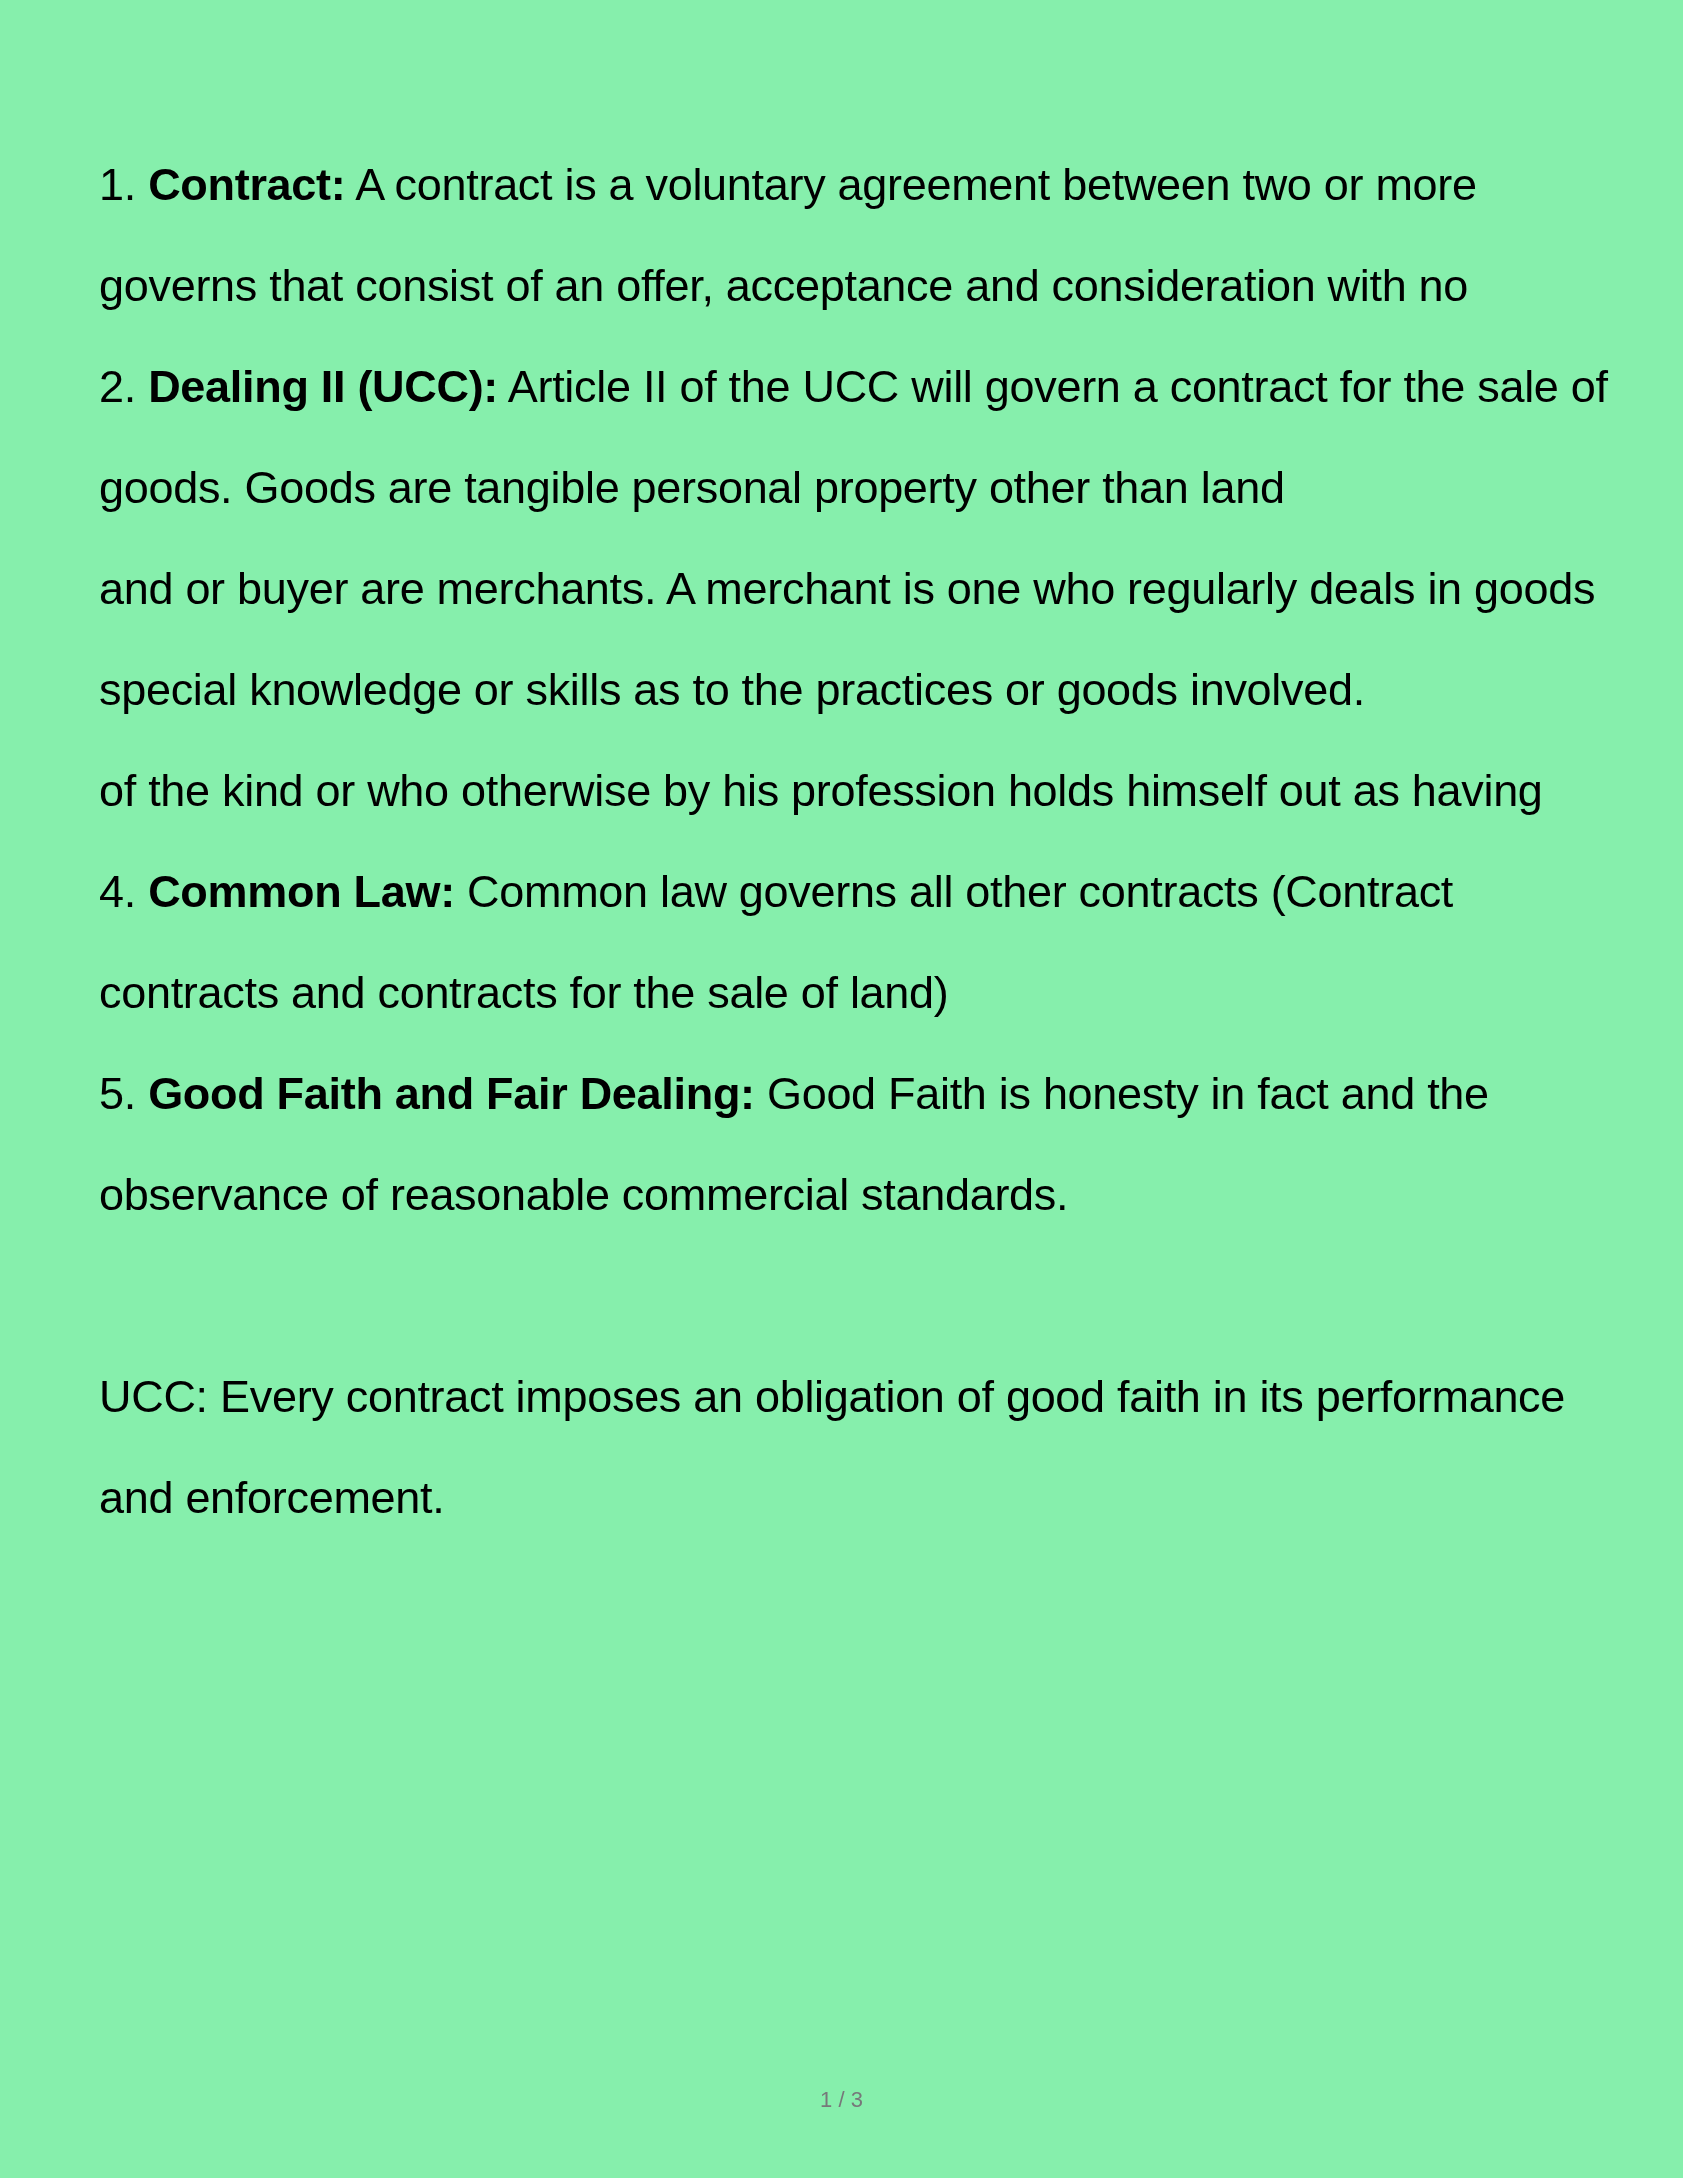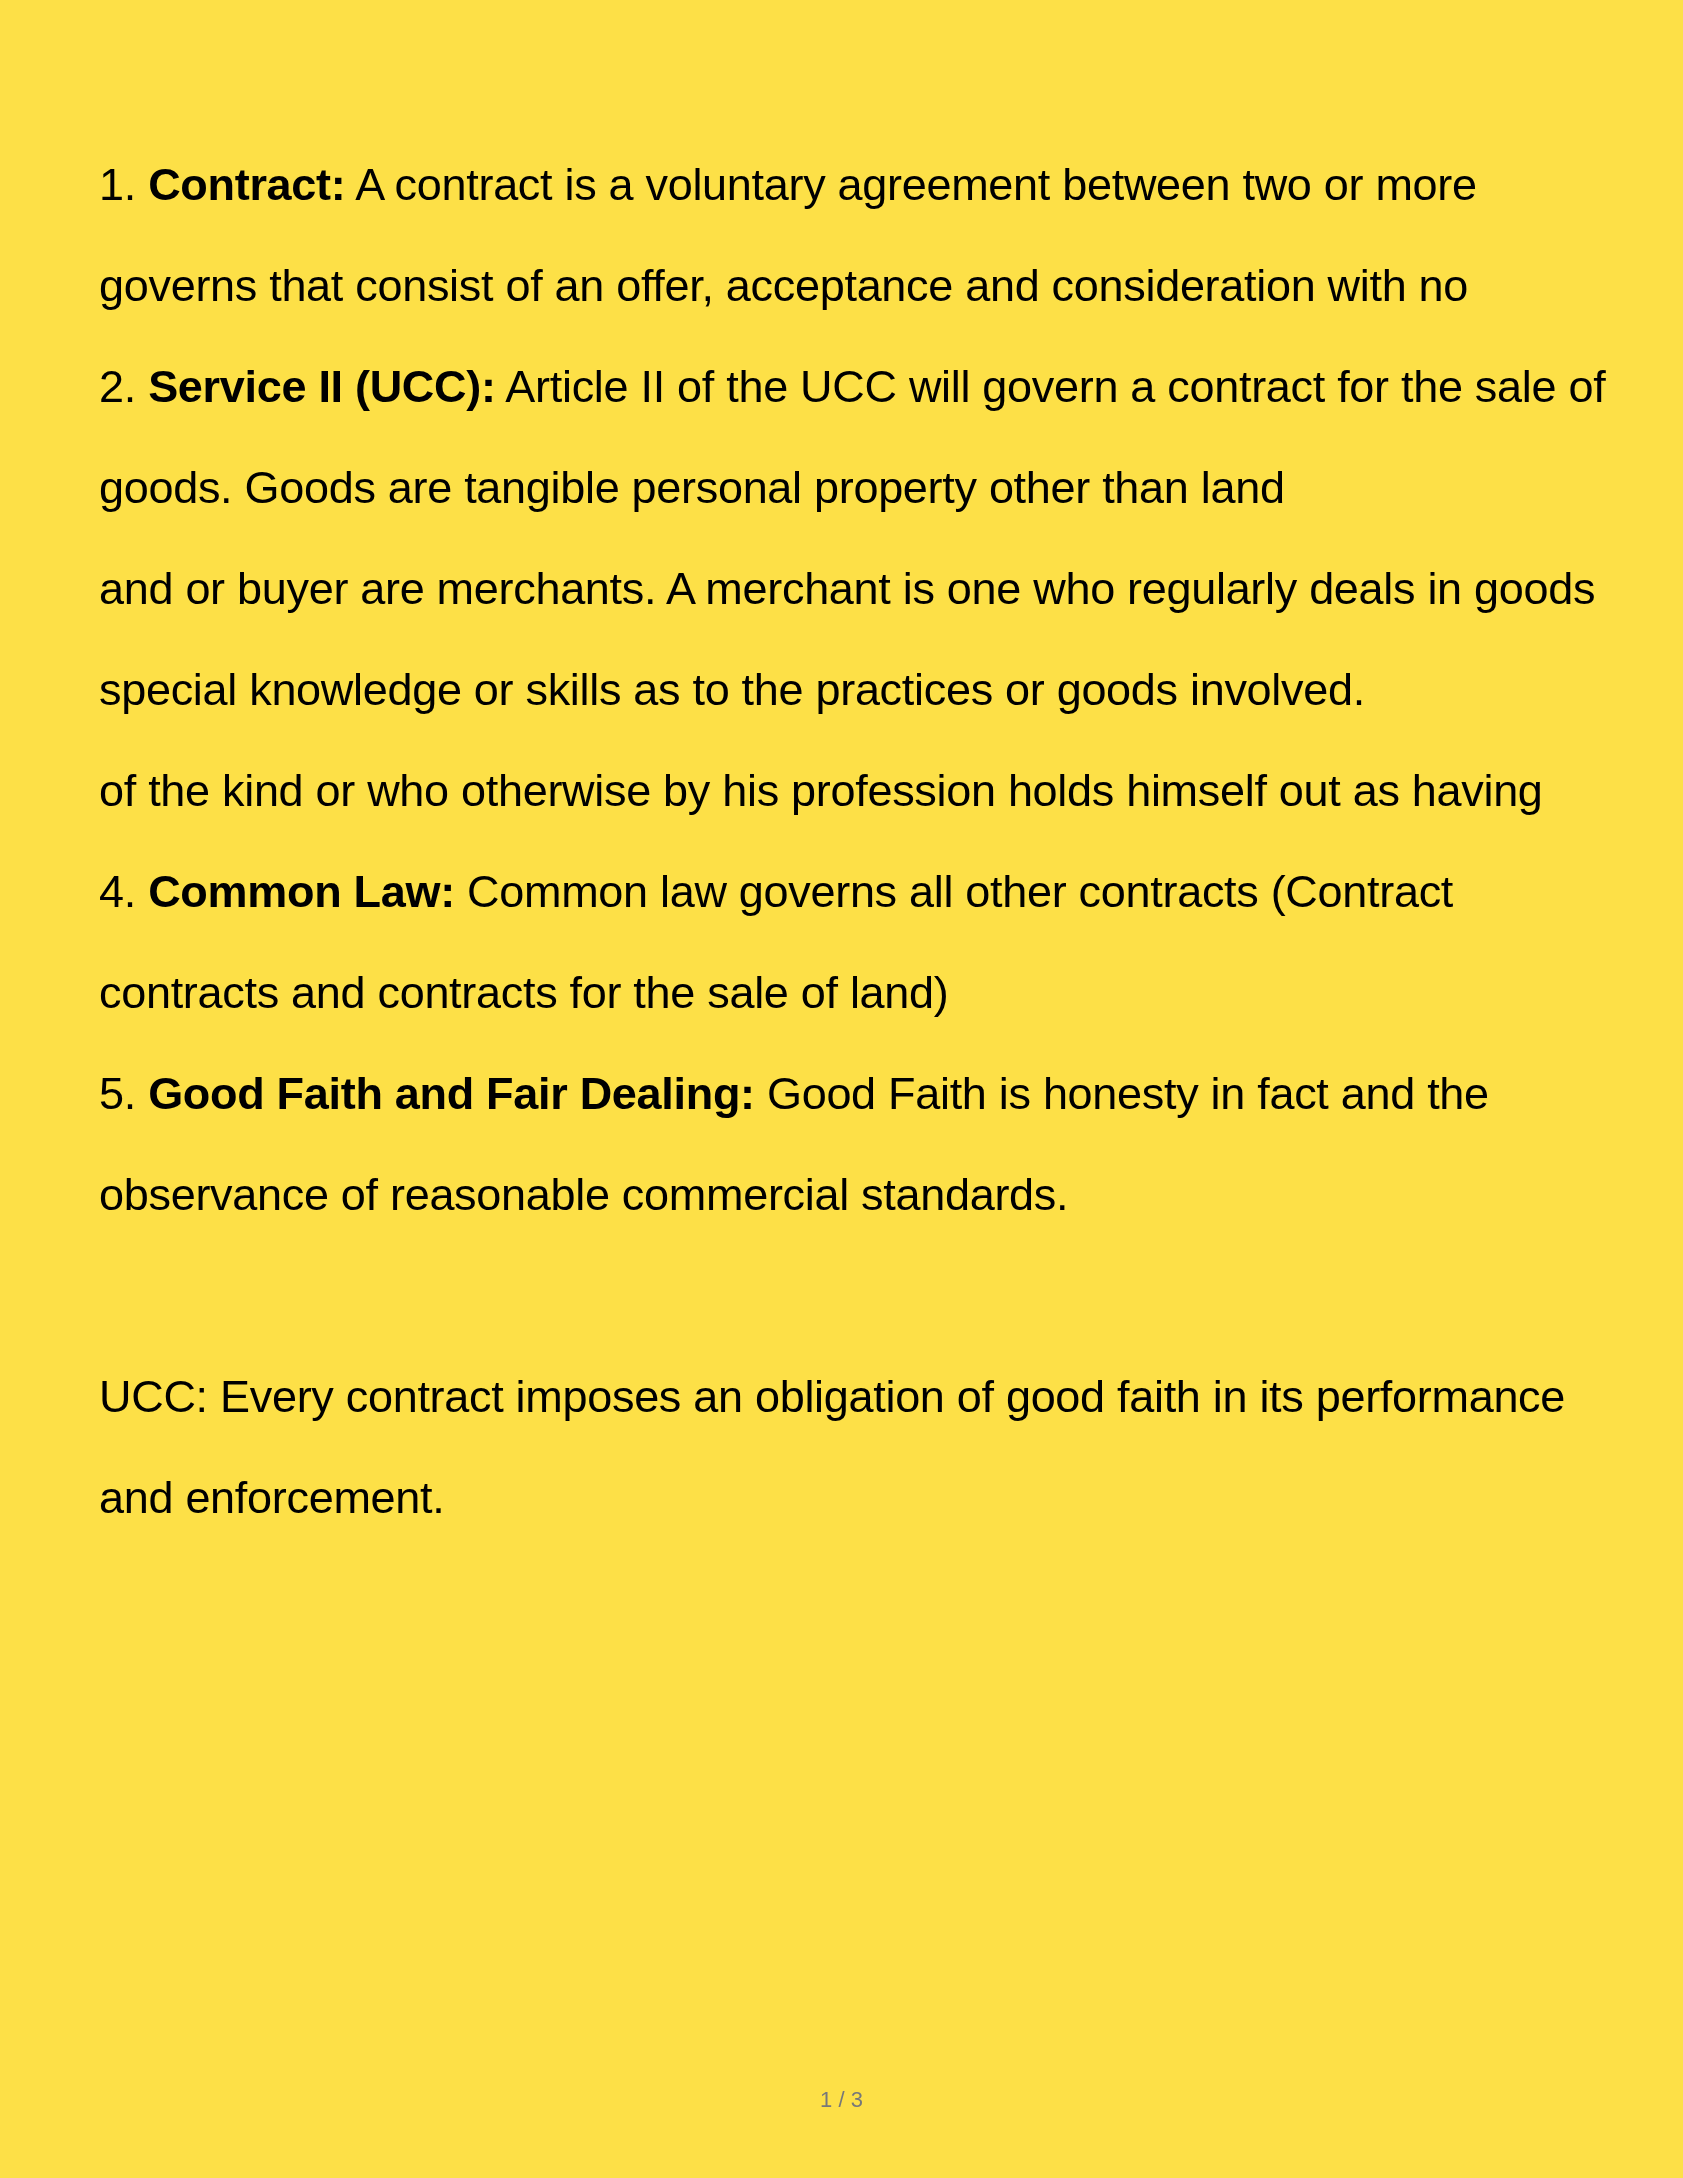--- a/index.html
+++ b/index.html
@@ -12,21 +12,21 @@
     background: #ffffff;
     font-family: "Liberation Sans", sans-serif;
     color: #000000;
     position: relative;
     overflow: hidden;
   }
   .page {
     width: 1683px;
     height: 2178px;
     position: relative;
-    background: #fde047;
+    background: #86efac;
   }
   .content {
     padding: 134px 89px 0 99px;
   }
   .line {
     font-size: 45px;
     line-height: 101px;
     min-height: 101px;
     white-space: pre;
     letter-spacing: -0.3px;
@@ -46,21 +46,21 @@
     color: #77787a;
   }
 </style>
 </head>
 <body style="background: rgb(255, 255, 255);">
 
 <main class="page">
   <section id="doc" class="content">
       <div class="line"><span>1. </span><strong>Contract:</strong><span> A contract is a voluntary agreement between two or more</span></div>
       <div class="line"><span>governs that consist of an offer, acceptance and consideration with no</span></div>
-      <div class="line"><span>2. </span><strong>Service II (UCC):</strong><span> Article II of the UCC will govern a contract for the sale of</span></div>
+      <div class="line"><span>2. </span><strong>Dealing II (UCC):</strong><span> Article II of the UCC will govern a contract for the sale of</span></div>
       <div class="line"><span>goods. Goods are tangible personal property other than land</span></div>
       <div class="line"><span>and or buyer are merchants. A merchant is one who regularly deals in goods</span></div>
       <div class="line"><span>special knowledge or skills as to the practices or goods involved.</span></div>
       <div class="line"><span>of the kind or who otherwise by his profession holds himself out as having</span></div>
       <div class="line"><span>4. </span><strong>Common Law:</strong><span> Common law governs all other contracts (Contract</span></div>
       <div class="line"><span>contracts and contracts for the sale of land)</span></div>
       <div class="line"><span>5. </span><strong>Good Faith and Fair Dealing:</strong><span> Good Faith is honesty in fact and the</span></div>
       <div class="line"><span>observance of reasonable commercial standards.</span></div>
       <div class="line"></div>
       <div class="line"><span>UCC: Every contract imposes an obligation of good faith in its performance</span></div>

